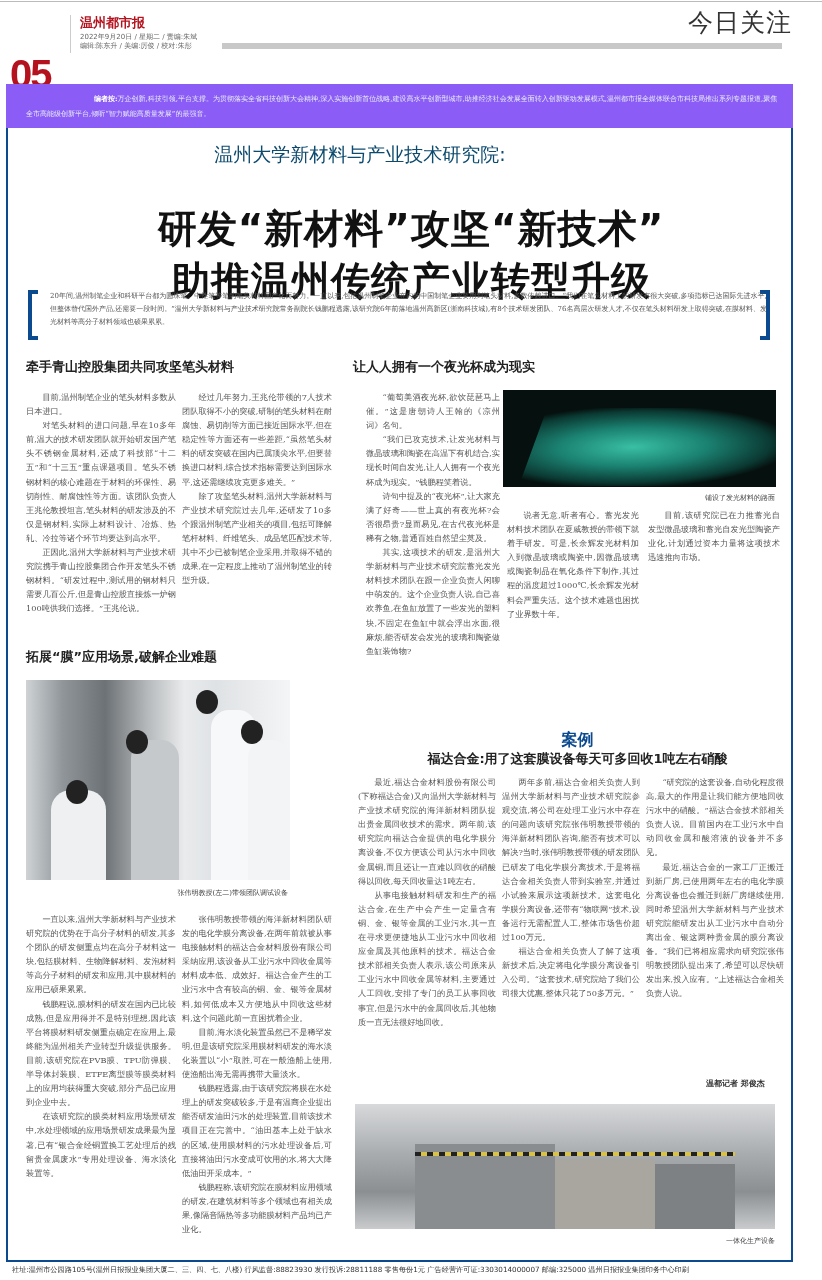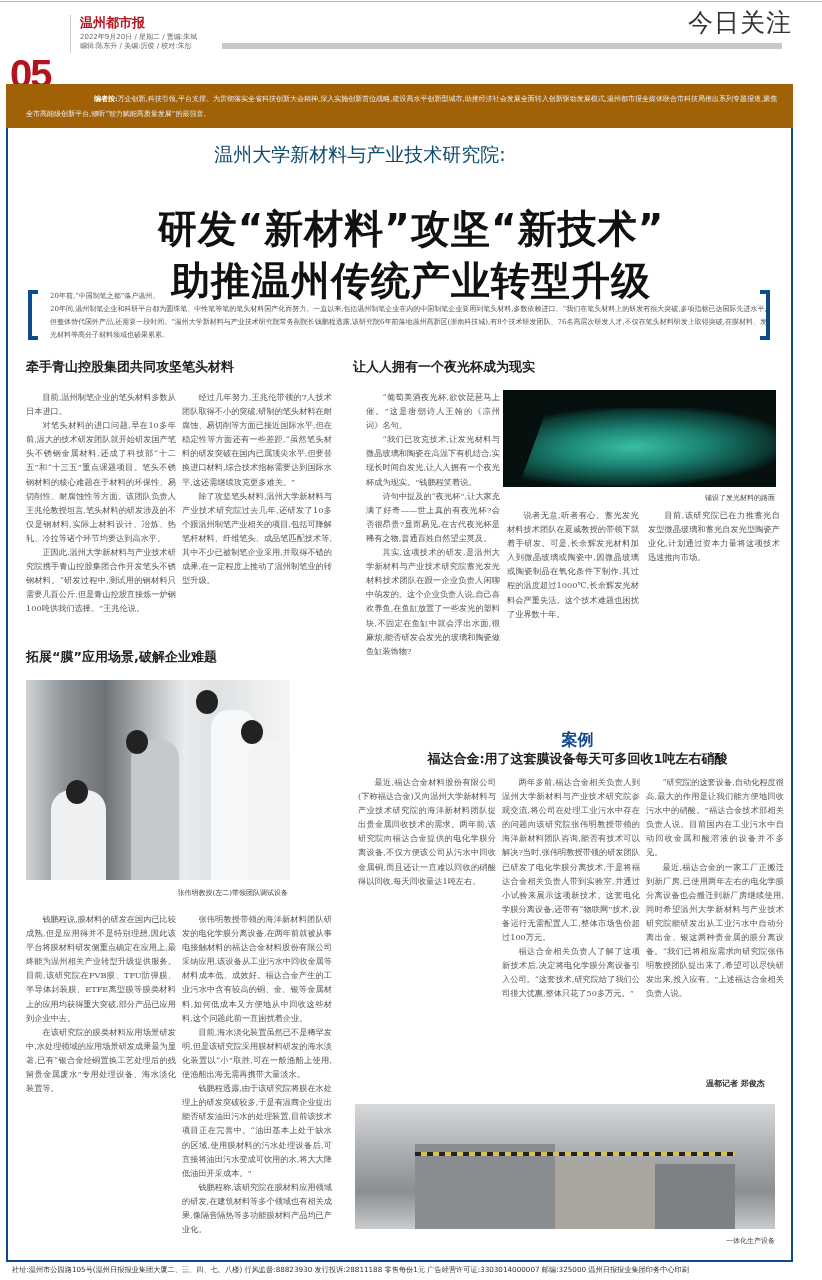--- a/index.html
+++ b/index.html
@@ -9,21 +9,21 @@
   .topline { position: absolute; left: 0; top: 1px; width: 822px; height: 1px; background: #bbb; }
   .masthead { position: absolute; left: 0; top: 0; width: 822px; height: 70px; }
   .page-num { position: absolute; left: 10px; top: 12px; font-family: "Liberation Sans", sans-serif; font-weight: bold; font-size: 40px; color: #b3121e; letter-spacing: -2px; line-height: 44px; margin-top: 40px; }
   .mast-divider { position: absolute; left: 70px; top: 15px; width: 1px; height: 38px; background: #ccc; }
   .paper-name { position: absolute; left: 80px; top: 14px; font-family: "DejaVu Serif", serif; font-weight: bold; font-size: 13px; color: #b3121e; }
   .paper-meta { position: absolute; left: 80px; top: 33px; font-size: 7px; color: #666; line-height: 9px; }
   .gray-bar { position: absolute; left: 222px; top: 43px; width: 560px; height: 6px; background: #c8c8c8; }
   .section-name { position: absolute; right: 30px; top: 6px; font-size: 25px; color: #333; font-weight: normal; letter-spacing: 1px; }
 
   .frame { position: absolute; left: 6px; top: 84px; width: 787px; height: 1178px; border: 2px solid #0b4a8f; border-top: none; }
-  .editor-note { position: absolute; left: 6px; top: 84px; width: 787px; height: 44px; background: #a16207; color: #e9eef8; font-family: "DejaVu Serif", serif; font-size: 7px; line-height: 15px; padding: 7px 12px 0 20px; text-indent: 68px; }
+  .editor-note { position: absolute; left: 6px; top: 84px; width: 787px; height: 44px; background: #8b5cf6; color: #e9eef8; font-family: "DejaVu Serif", serif; font-size: 7px; line-height: 15px; padding: 7px 12px 0 20px; text-indent: 68px; }
   .editor-note b { color: #fff; }
 
   .kicker { position: absolute; left: 0; width: 720px; top: 142px; text-align: center; font-size: 19px; color: #0c4a6e; }
   .headline { position: absolute; left: 0; width: 822px; text-align: center; font-family: "DejaVu Sans", sans-serif; font-weight: bold; color: #111; font-size: 39px; letter-spacing: 1px; margin-top: 32px; }
   .hl1 { top: 170px; }
   .hl2 { top: 222px; }
 
   .lead { position: absolute; left: 50px; top: 290px; width: 720px; font-size: 7px; line-height: 13px; color: #555; font-family: "DejaVu Serif", serif; }
   .bracket { position: absolute; top: 290px; width: 10px; height: 50px; border: 4px solid #0b4a8f; }
   .bracket.l { left: 28px; border-right: none; }
@@ -76,21 +76,20 @@
 <div class="frame"></div>
 <div class="editor-note"><b>编者按:</b><span>万企创新,科技引领,平台支撑。为贯彻落实全省科技创新大会精神,深入实施创新首位战略,建设高水平创新型城市,助推经济社会发展全面转入创新驱动发展模式,温州都市报全媒体联合市科技局推出系列专题报道,聚焦全市高能级创新平台,倾听“智力赋能高质量发展”的最强音。</span></div>
 
 <div class="kicker">温州大学新材料与产业技术研究院:</div>
 <h1 class="headline hl1">研发“新材料”攻坚“新技术”</h1>
 <h1 class="headline hl2">助推温州传统产业转型升级</h1>
 
 <div class="bracket l"></div>
 <div class="bracket r"></div>
 <div class="lead">
-  <div>20年前,“中国制笔之都”落户温州。</div>
   <div>20年间,温州制笔企业和科研平台都为圆珠笔、中性笔等笔的笔头材料国产化而努力。一直以来,包括温州制笔企业在内的中国制笔企业要用到笔头材料,多数依赖进口。“我们在笔头材料上的研发有很大突破,多项指标已达国际先进水平,但整体替代国外产品,还需要一段时间。”温州大学新材料与产业技术研究院常务副院长钱鹏程透露,该研究院6年前落地温州高新区(浙南科技城),有8个技术研发团队、76名高层次研发人才,不仅在笔头材料研发上取得突破,在膜材料、发光材料等高分子材料领域也硕果累累。</div>
 </div>
 
 <h2 class="subhead" style="left:26px; top:358px;">牵手青山控股集团共同攻坚笔头材料</h2>
 <div class="body-text" style="left:26px; top:390px; width:150px;">
   <p>目前,温州制笔企业的笔头材料多数从日本进口。</p>
   <p>对笔头材料的进口问题,早在10多年前,温大的技术研发团队就开始研发国产笔头不锈钢金属材料,还成了科技部“十二五”和“十三五”重点课题项目。笔头不锈钢材料的核心难题在于材料的环保性、易切削性、耐腐蚀性等方面。该团队负责人王兆伦教授坦言,笔头材料的研发涉及的不仅是钢材料,实际上材料设计、冶炼、热轧、冷拉等诸个环节均要达到高水平。</p>
   <p>正因此,温州大学新材料与产业技术研究院携手青山控股集团合作开发笔头不锈钢材料。“研发过程中,测试用的钢材料只需要几百公斤,但是青山控股直接炼一炉钢100吨供我们选择。”王兆伦说。</p>
 </div>
 <div class="body-text" style="left:182px; top:390px; width:150px;">
@@ -104,20 +103,21 @@
   <div class="p2"></div>
   <div class="p3"></div>
   <div class="p4"></div>
   <div class="hd" style="left:40px; top:100px;"></div>
   <div class="hd" style="left:100px; top:50px;"></div>
   <div class="hd" style="left:170px; top:10px;"></div>
   <div class="hd" style="left:215px; top:40px;"></div>
 </div>
 <div class="caption" style="left:26px; top:888px; width:262px;">张伟明教授(左二)带领团队调试设备</div>
 <div class="body-text" style="left:26px; top:912px; width:150px;">
+  <p>一直以来,温州大学新材料与产业技术研究院的优势在于高分子材料的研发,其多个团队的研发侧重点均在高分子材料这一块,包括膜材料、生物降解材料、发泡材料等高分子材料的研发和应用,其中膜材料的应用已硕果累累。</p>
   <p>钱鹏程说,膜材料的研发在国内已比较成熟,但是应用得并不是特别理想,因此该平台将膜材料研发侧重点确定在应用上,最终能为温州相关产业转型升级提供服务。目前,该研究院在PVB膜、TPU防弹膜、半导体封装膜、ETFE离型膜等膜类材料上的应用均获得重大突破,部分产品已应用到企业中去。</p>
   <p>在该研究院的膜类材料应用场景研发中,水处理领域的应用场景研发成果最为显著,已有“银合金经铜置换工艺处理后的残留贵金属废水”专用处理设备、海水淡化装置等。</p>
 </div>
 <div class="body-text" style="left:182px; top:912px; width:150px;">
   <p>张伟明教授带领的海洋新材料团队研发的电化学膜分离设备,在两年前就被从事电接触材料的福达合金材料股份有限公司采纳应用,该设备从工业污水中回收金属等材料成本低、成效好。福达合金产生的工业污水中含有较高的铜、金、银等金属材料,如何低成本又方便地从中回收这些材料,这个问题此前一直困扰着企业。</p>
   <p>目前,海水淡化装置虽然已不是稀罕发明,但是该研究院采用膜材料研发的海水淡化装置以“小”取胜,可在一般渔船上使用,使渔船出海无需再携带大量淡水。</p>
   <p>钱鹏程透露,由于该研究院将膜在水处理上的研发突破较多,于是有温商企业提出能否研发油田污水的处理装置,目前该技术项目正在完善中。“油田基本上处于缺水的区域,使用膜材料的污水处理设备后,可直接将油田污水变成可饮用的水,将大大降低油田开采成本。”</p>
   <p>钱鹏程称,该研究院在膜材料应用领域的研发,在建筑材料等多个领域也有相关成果,像隔音隔热等多功能膜材料产品均已产业化。</p>
 </div>
 
@@ -136,20 +136,21 @@
   <p>说者无意,听者有心。蓄光发光材料技术团队在夏威教授的带领下就着手研发。可是,长余辉发光材料加入到微晶玻璃或陶瓷中,因微晶玻璃或陶瓷制品在氧化条件下制作,其过程的温度超过1000℃,长余辉发光材料会严重失活。这个技术难题也困扰了业界数十年。</p>
 </div>
 <div class="body-text" style="left:648px; top:508px; width:132px;">
   <p>目前,该研究院已在力推蓄光自发型微晶玻璃和蓄光自发光型陶瓷产业化,计划通过资本力量将这项技术迅速推向市场。</p>
 </div>
 
 <div class="case-label">案例</div>
 <div class="case-title">福达合金:用了这套膜设备每天可多回收1吨左右硝酸</div>
 <div class="body-text" style="left:358px; top:775px; width:138px;">
   <p>最近,福达合金材料股份有限公司(下称福达合金)又向温州大学新材料与产业技术研究院的海洋新材料团队提出贵金属回收技术的需求。两年前,该研究院向福达合金提供的电化学膜分离设备,不仅方便该公司从污水中回收金属铜,而且还让一直难以回收的硝酸得以回收,每天回收量达1吨左右。</p>
+  <p>从事电接触材料研发和生产的福达合金,在生产中会产生一定量含有铜、金、银等金属的工业污水,其一直在寻求更便捷地从工业污水中回收相应金属及其他原料的技术。福达合金技术部相关负责人表示,该公司原来从工业污水中回收金属等材料,主要通过人工回收,安排了专门的员工从事回收事宜,但是污水中的金属回收后,其他物质一直无法很好地回收。</p>
 </div>
 <div class="body-text" style="left:502px; top:775px; width:138px;">
   <p>两年多前,福达合金相关负责人到温州大学新材料与产业技术研究院参观交流,将公司在处理工业污水中存在的问题向该研究院张伟明教授带领的海洋新材料团队咨询,能否有技术可以解决?当时,张伟明教授带领的研发团队已研发了电化学膜分离技术,于是将福达合金相关负责人带到实验室,并通过小试验来展示这项新技术。这套电化学膜分离设备,还带有“物联网”技术,设备运行无需配置人工,整体市场售价超过100万元。</p>
   <p>福达合金相关负责人了解了这项新技术后,决定将电化学膜分离设备引入公司。“这套技术,研究院给了我们公司很大优惠,整体只花了50多万元。”</p>
 </div>
 <div class="body-text" style="left:646px; top:775px; width:138px;">
   <p>“研究院的这套设备,自动化程度很高,最大的作用是让我们能方便地回收污水中的硝酸。”福达合金技术部相关负责人说。目前国内在工业污水中自动回收金属和酸溶液的设备并不多见。</p>
   <p>最近,福达合金的一家工厂正搬迁到新厂房,已使用两年左右的电化学膜分离设备也会搬迁到新厂房继续使用,同时希望温州大学新材料与产业技术研究院能研发出从工业污水中自动分离出金、银这两种贵金属的膜分离设备。“我们已将相应需求向研究院张伟明教授团队提出来了,希望可以尽快研发出来,投入应有。”上述福达合金相关负责人说。</p>
 </div>
 <div class="byline">温都记者 郑俊杰</div>

